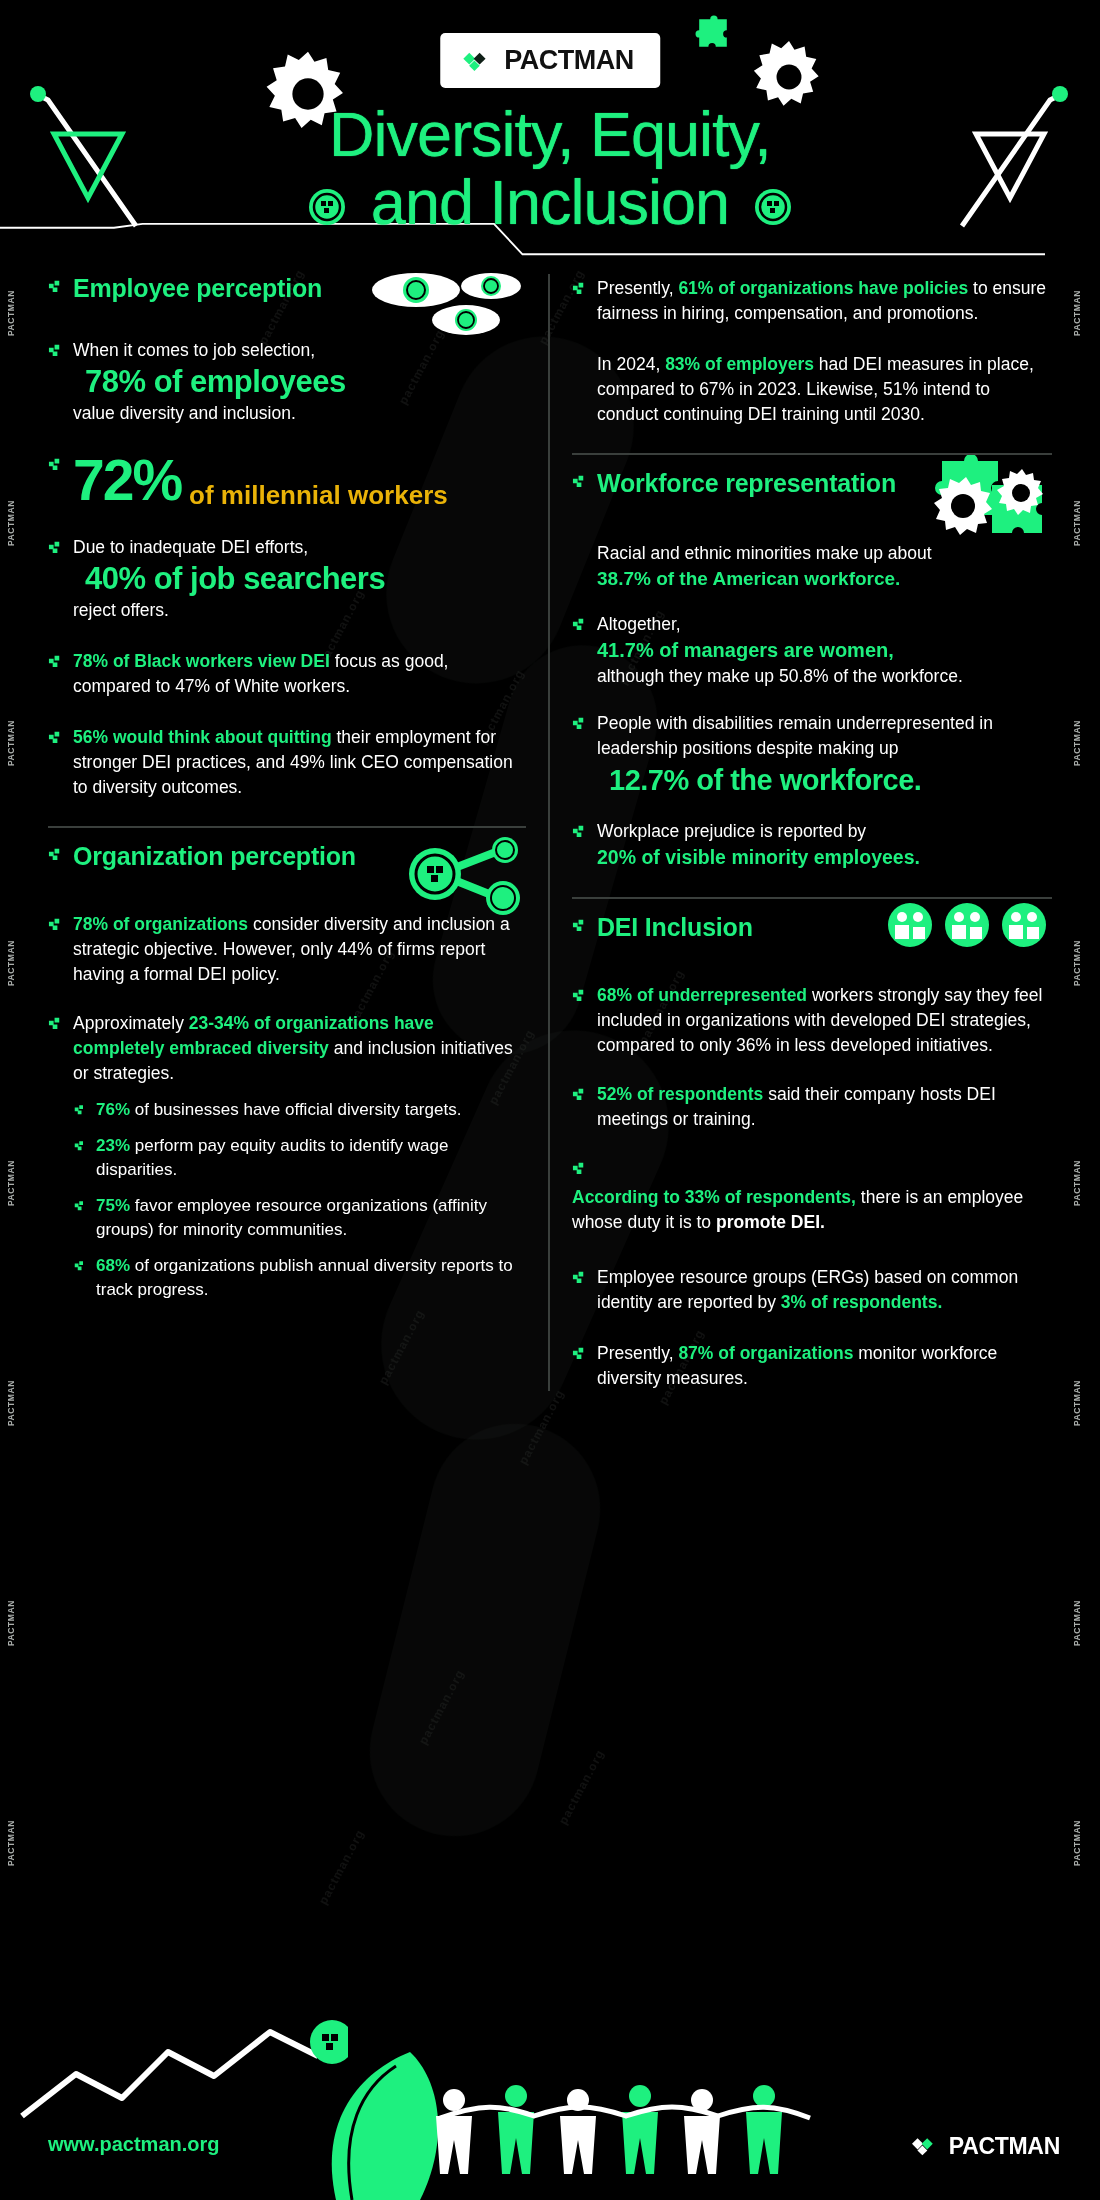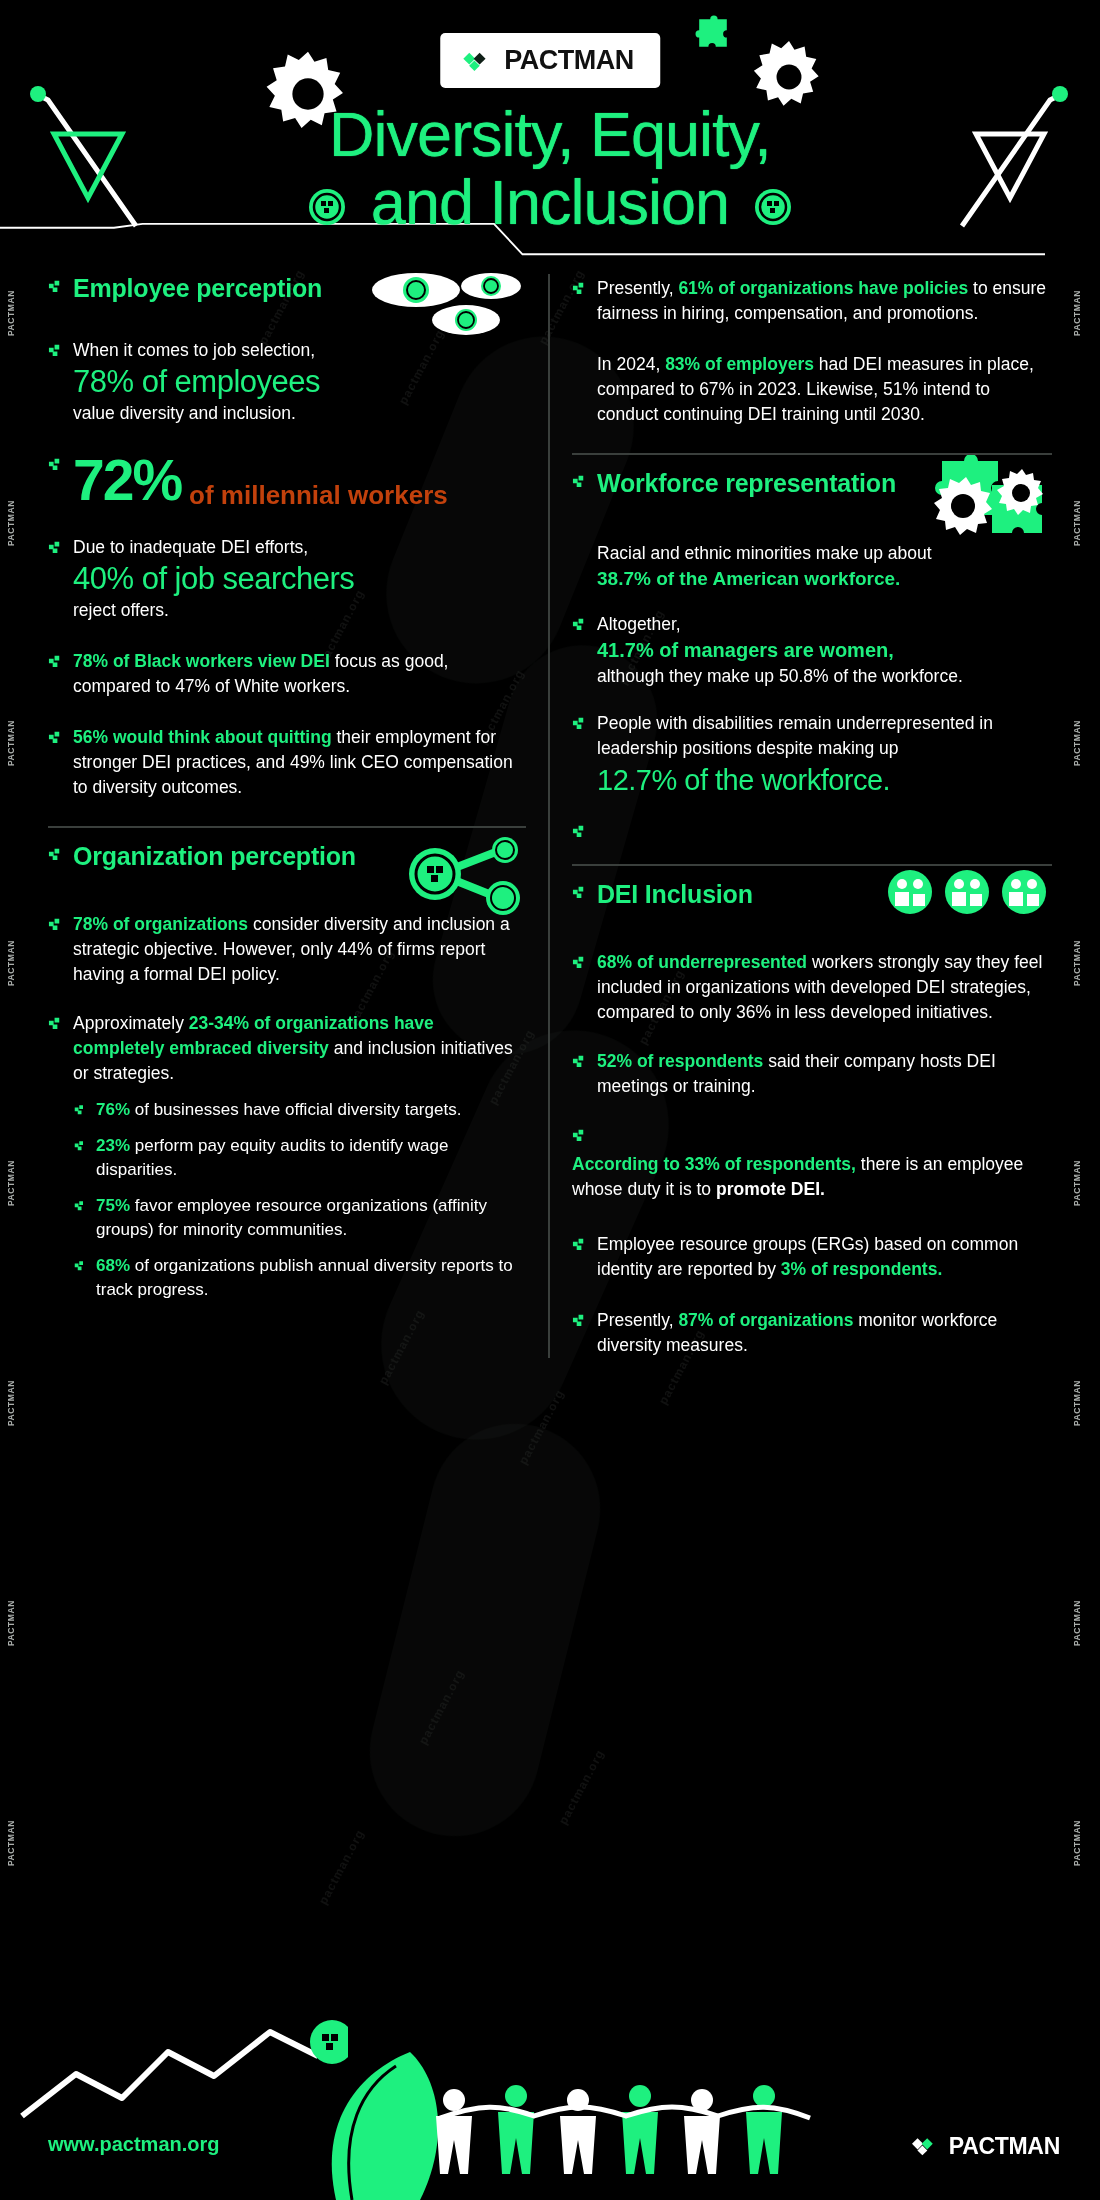--- a/index.html
+++ b/index.html
@@ -72,28 +72,29 @@
 
   .bullet {
     width:15px; height:15px; flex:0 0 15px; margin-top:4px;
     display:inline-block;
   }
   .blk { margin:16px 0 0 0; display:flex; gap:10px; }
   .blk p { margin:0; font-size:17.5px; line-height:25px; color:#fff; }
   .g { color:#1ef07f; font-weight:700; }
   .wb { color:#fff; font-weight:700; }
   .big {
-    display:block; color:#1ef07f; font-weight:400; font-size:31px; line-height:38px;
+    display:block; color:#1ef07f; font-weight:700; font-size:31px; line-height:38px;
     letter-spacing:-.5px;
+    margin-left:12px;
   }
   .huge {
     color:#1ef07f; font-weight:800; font-size:57px; line-height:57px; letter-spacing:-2px;
   }
   .huge-side {
-    display:inline-block; color:#c2410c; font-weight:800; font-size:26px; line-height:28px;
+    display:inline-block; color:#eab308; font-weight:800; font-size:26px; line-height:28px;
     vertical-align:middle; margin-left:8px;
   }
   .divider { height:2px; background:#3a3f3c; margin:26px 0 6px 0; }
 
   ul.sub { list-style:none; margin:12px 0 0 26px; padding:0; }
   ul.sub li { display:flex; gap:10px; margin-top:12px; }
   ul.sub li p { margin:0; font-size:17px; line-height:24px; }
   .bullet-sm { width:12px; height:12px; flex:0 0 12px; margin-top:5px; }
 
   
@@ -496,20 +497,24 @@
         <p>
           <span>People with disabilities remain underrepresented in leadership positions despite making up</span>
           <span class="big" style="font-size:29px">12.7% of the workforce.</span>
         </p>
       </div>
 
       <div class="blk" style="margin-top:20px;">
         <svg class="bullet" viewBox="0 0 16 16">
             <path d="M1 6h5v5H1z M7 3h5v5H7z M5 10h5v5H5z" fill="#1ef07f"></path>
           </svg>
+        <p>
+          <span>Workplace prejudice is reported by</span>
+          <strong class="g" style="display:block;font-size:19.5px;line-height:27px">20% of visible minority employees.</strong>
+        </p>
       </div>
 
       <div class="divider"></div>
 
       <div class="sec-head" style="margin-top:14px;">
         <svg class="bullet" viewBox="0 0 16 16">
             <path d="M1 6h5v5H1z M7 3h5v5H7z M5 10h5v5H5z" fill="#1ef07f"></path>
           </svg>
         <h2 class="sec">DEI Inclusion</h2>
         <svg class="sec-art" style="top:-12px" width="170" height="48" viewBox="0 0 170 48">

